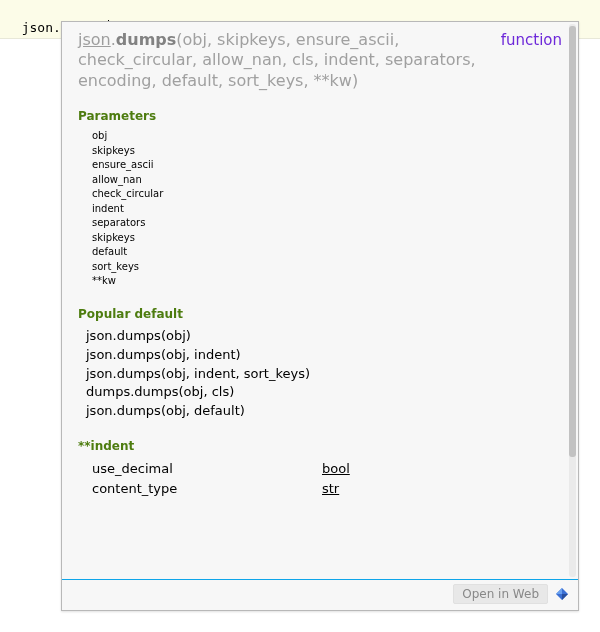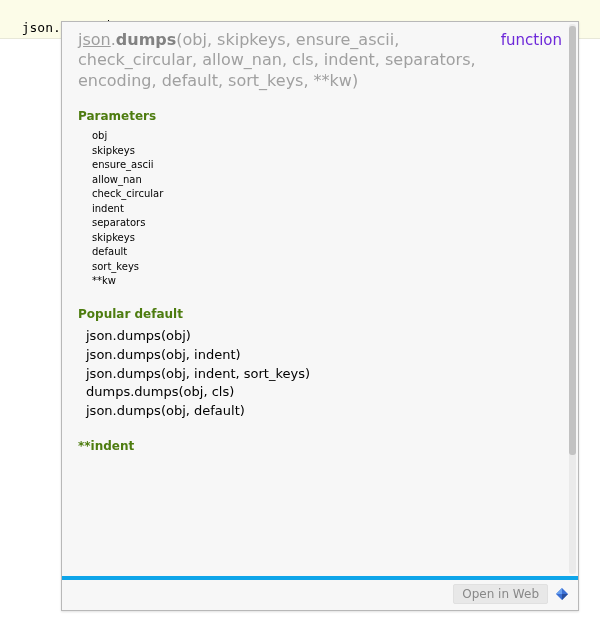--- a/index.html
+++ b/index.html
@@ -115,21 +115,21 @@
   }
   .kwrow {
     display: flex;
     line-height: 1.5;
   }
   .kwname { flex: 0 0 230px; }
   .kwtype { text-decoration: underline; color:#000; }
 
   .footer {
     flex: 0 0 auto;
-    border-top: 4px solid #0ea5e9;
+    border-top: 1px solid #0ea5e9;
     background: #f7f7f7;
     padding: 4px 8px 6px 8px;
     display: flex;
     justify-content: flex-end;
     align-items: center;
     gap: 6px;
   }
   .open-web-btn {
     background: #e8e8e8;
     color: #888;
@@ -181,20 +181,30 @@
       <h3 class="section">Popular default</h3>
       <div class="patterns" id="pattern-list">
           <div>json.dumps(obj)</div>
           <div>json.dumps(obj, indent)</div>
           <div>json.dumps(obj, indent, sort_keys)</div>
           <div>dumps.dumps(obj, cls)</div>
           <div>json.dumps(obj, default)</div>
         </div>
 
       <h3 class="section">**indent</h3>
+      <div class="kwargs" id="kwargs-list">
+          <div class="kwrow">
+            <span class="kwname">use_decimal</span>
+            <span class="kwtype">bool</span>
+          </div>
+          <div class="kwrow">
+            <span class="kwname">content_type</span>
+            <span class="kwtype">str</span>
+          </div>
+        </div>
 
     </div>
     <div class="scroll-gutter">
       <div class="scroll-thumb"></div>
     </div>
   </div>
 
   <div class="footer">
     <button class="open-web-btn">Open in Web</button>
     <span class="kite-icon">

